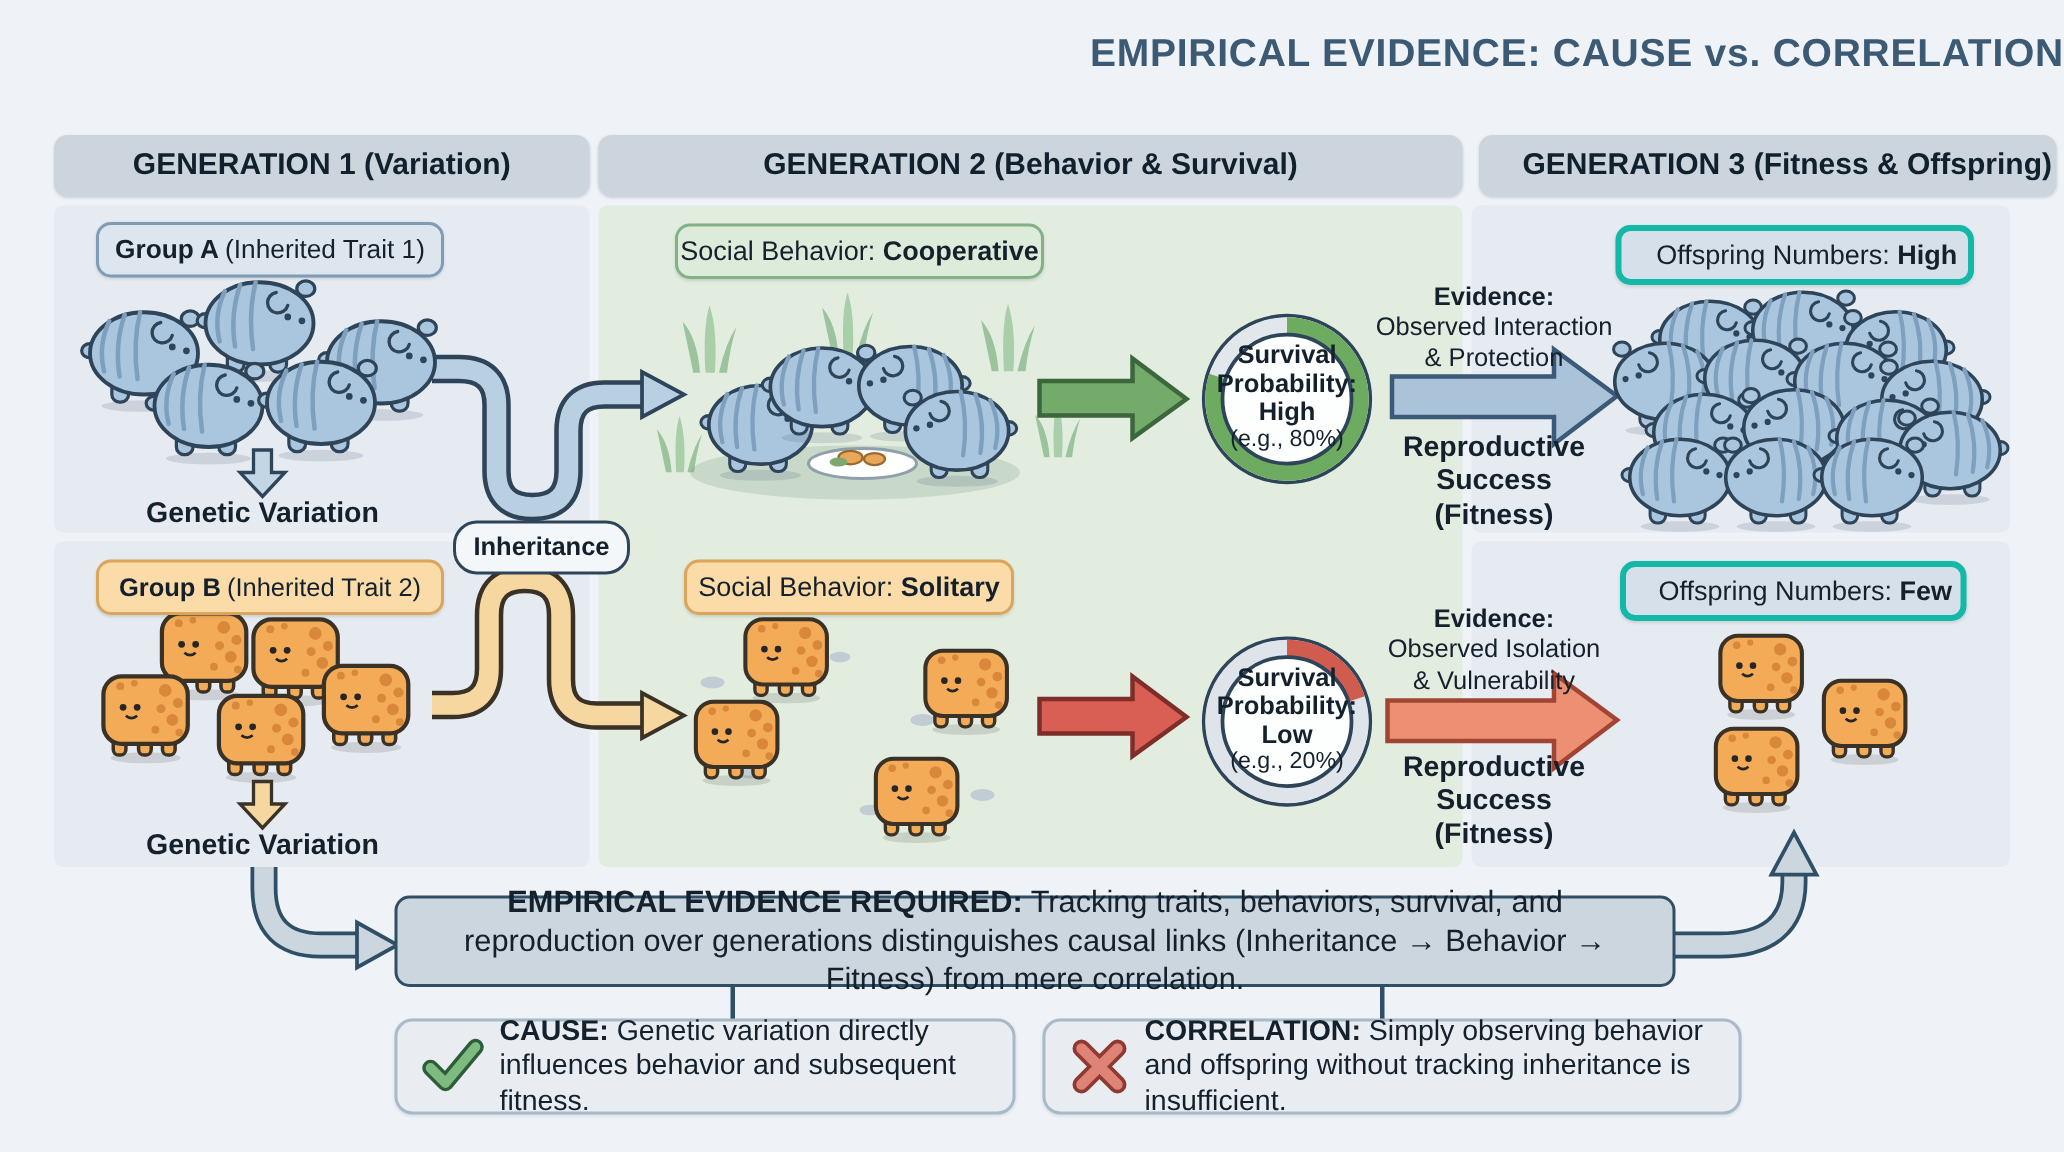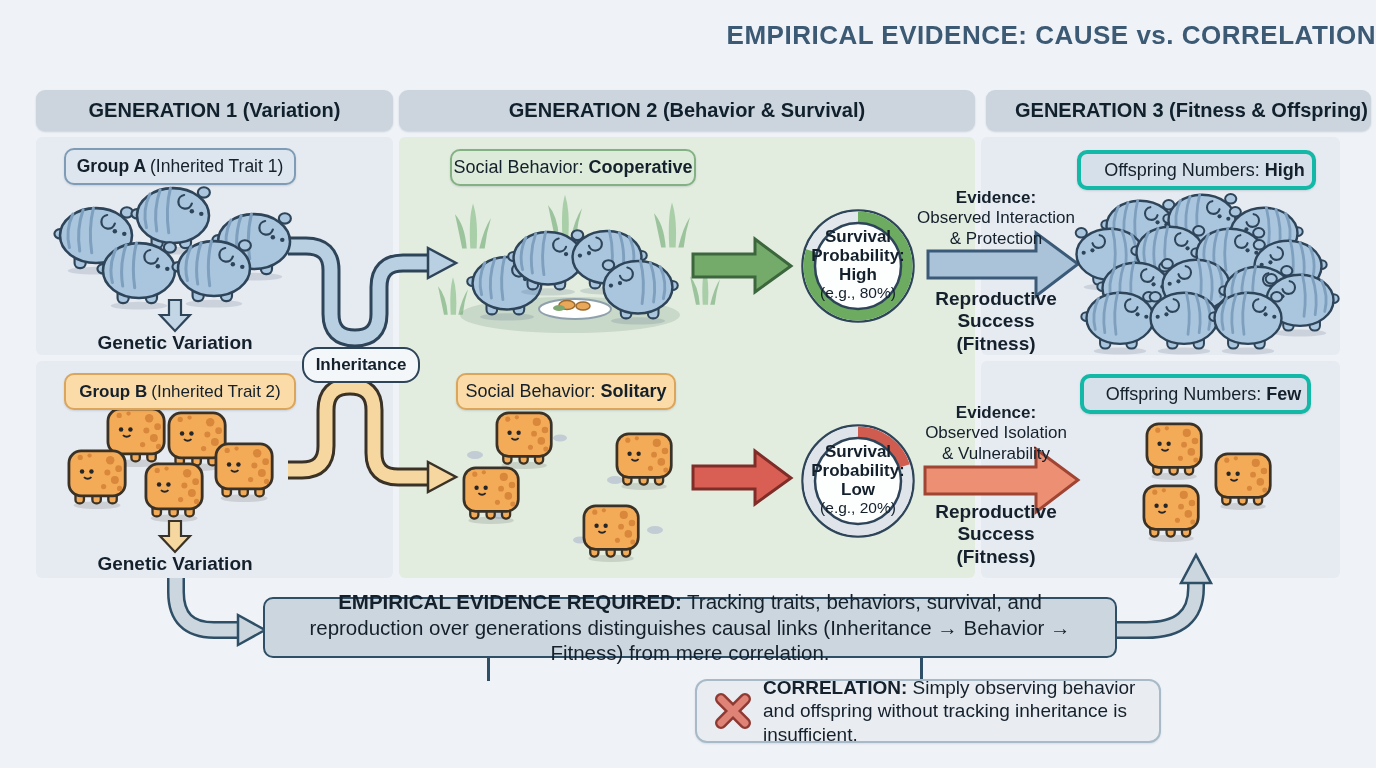--- a/index.html
+++ b/index.html
@@ -272,20 +272,27 @@
       <span class="bold-val">Few</span>
   </div>
 
   <div class="connector" style="left:487px;top:656px;height:25px;"></div>
   <div class="connector" style="left:920px;top:656px;height:25px;"></div>
 
   <div id="banner">
     <span><b>EMPIRICAL EVIDENCE REQUIRED:</b><span> Tracking traits, behaviors, survival, and reproduction over generations distinguishes causal links (Inheritance → Behavior → Fitness) from mere correlation.</span></span>
   </div>
 
+  <div class="verdict" style="left:263px;width:410px;">
+    <svg width="42" height="38" viewBox="0 0 42 38" style="margin:0 10px 0 16px;flex:none;">
+      <path d="M6 20 L16 30 L36 6" fill="none" stroke="#2f5c38" stroke-width="11" stroke-linecap="round" stroke-linejoin="round"></path>
+      <path d="M6 20 L16 30 L36 6" fill="none" stroke="#7dbb80" stroke-width="6.5" stroke-linecap="round" stroke-linejoin="round"></path>
+    </svg>
+    <div class="vtext"><b>CAUSE:</b><span> Genetic variation directly influences behavior and subsequent fitness.</span></div>
+  </div>
 
   <div class="verdict" style="left:695px;width:462px;">
     <svg width="40" height="40" viewBox="0 0 40 40" style="margin:0 10px 0 16px;flex:none;">
       <path d="M8 8 L32 32 M32 8 L8 32" fill="none" stroke="#8e3a33" stroke-width="12" stroke-linecap="round"></path>
       <path d="M8 8 L32 32 M32 8 L8 32" fill="none" stroke="#e08377" stroke-width="7" stroke-linecap="round"></path>
     </svg>
     <div class="vtext"><b>CORRELATION:</b><span> Simply observing behavior and offspring without tracking inheritance is insufficient.</span></div>
   </div>
 
 <svg viewBox="0 0 100 84" class="creature" style="left: 53px; top: 203px; width: 86px; height: 72px;">

